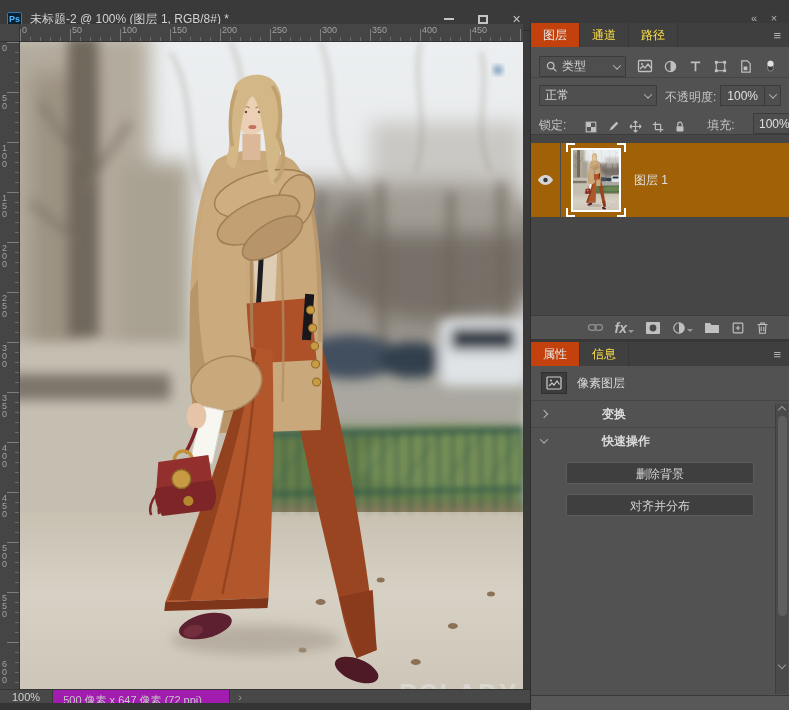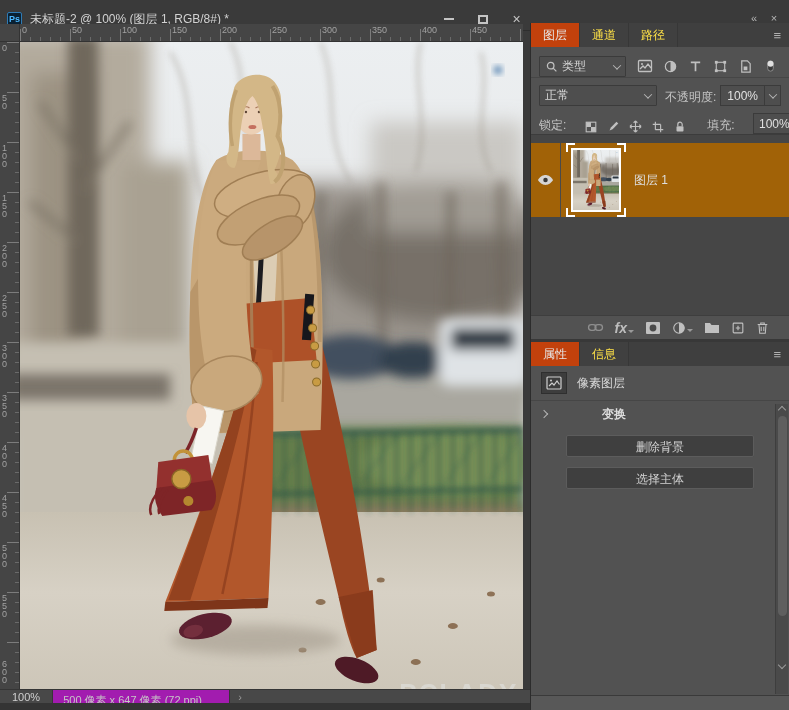--- a/index.html
+++ b/index.html
@@ -548,22 +548,26 @@
             <circle cx="5" cy="4.5" r="1" fill="#cfcfcf" stroke="none"></circle>
           </svg>
         </div>
       <div id="pixel-label">像素图层</div>
     </div>
 
     <div class="section">
       <span class="chev right"></span>
       <span>变换</span>
     </div>
+    <div class="section" style="border-bottom:none">
+      <span class="chev down"></span>
+      <span>快速操作</span>
+    </div>
     <button class="qa-btn">删除背景</button>
-    <button class="qa-btn">选择主体</button>
+    <button class="qa-btn">对齐并分布</button>
 
     <div id="pscroll">
       <span class="up chev" style="transform:rotate(-135deg);border-color:#9a9a9a"></span>
       <div class="thumb"></div>
       <span class="down chev" style="transform:rotate(45deg);border-color:#9a9a9a;position:absolute;left:3px"></span>
     </div>
 
     <div id="dock-bottom-strip"></div>
   </div>
 </div>

